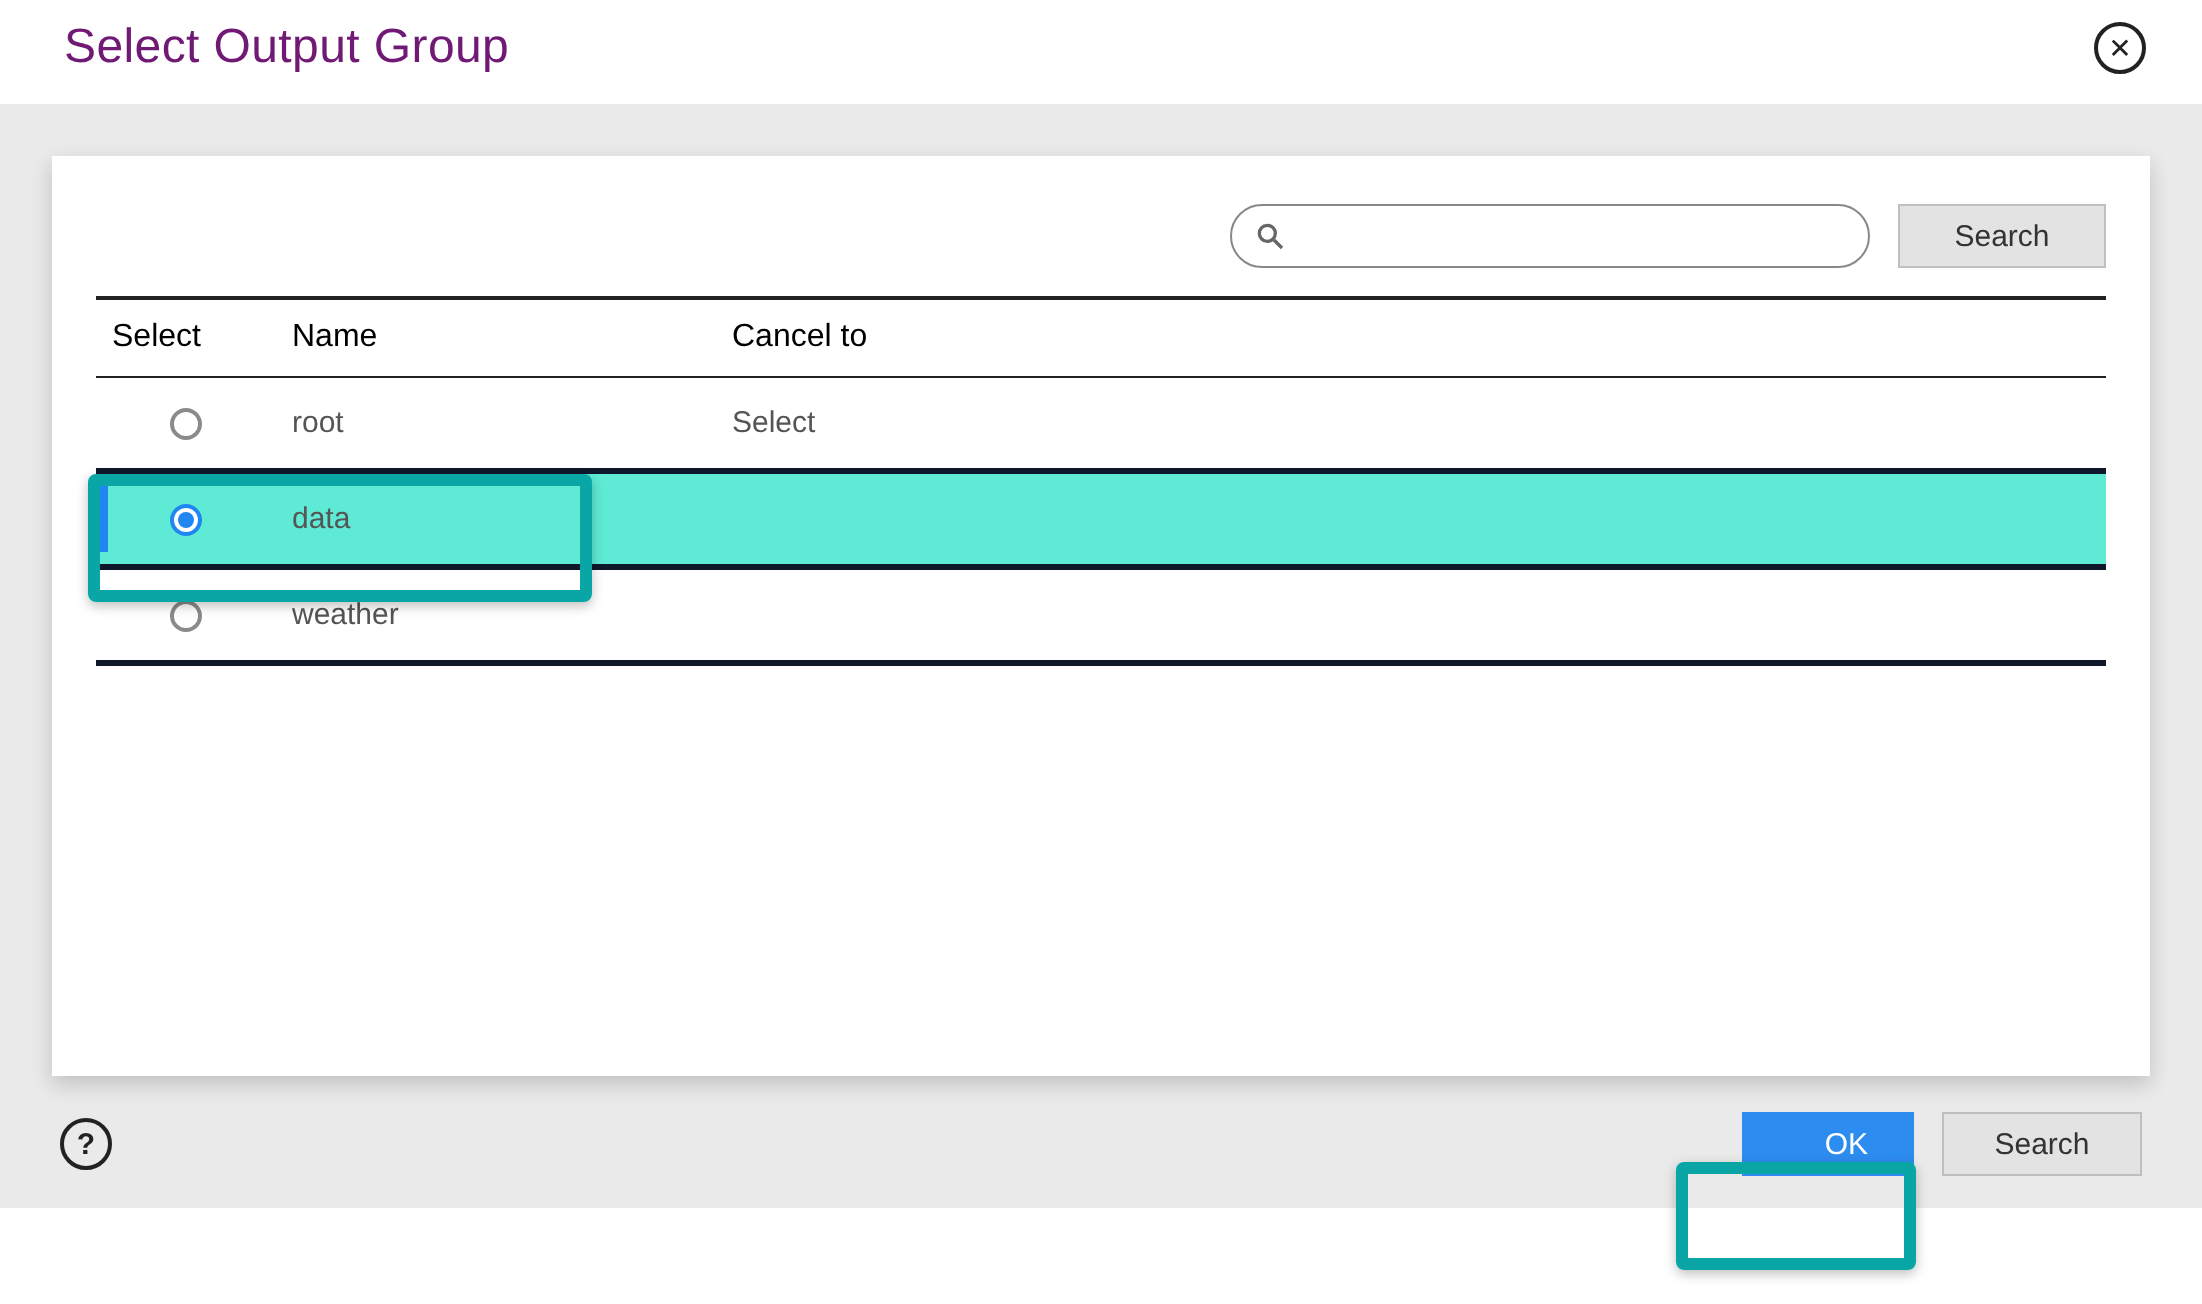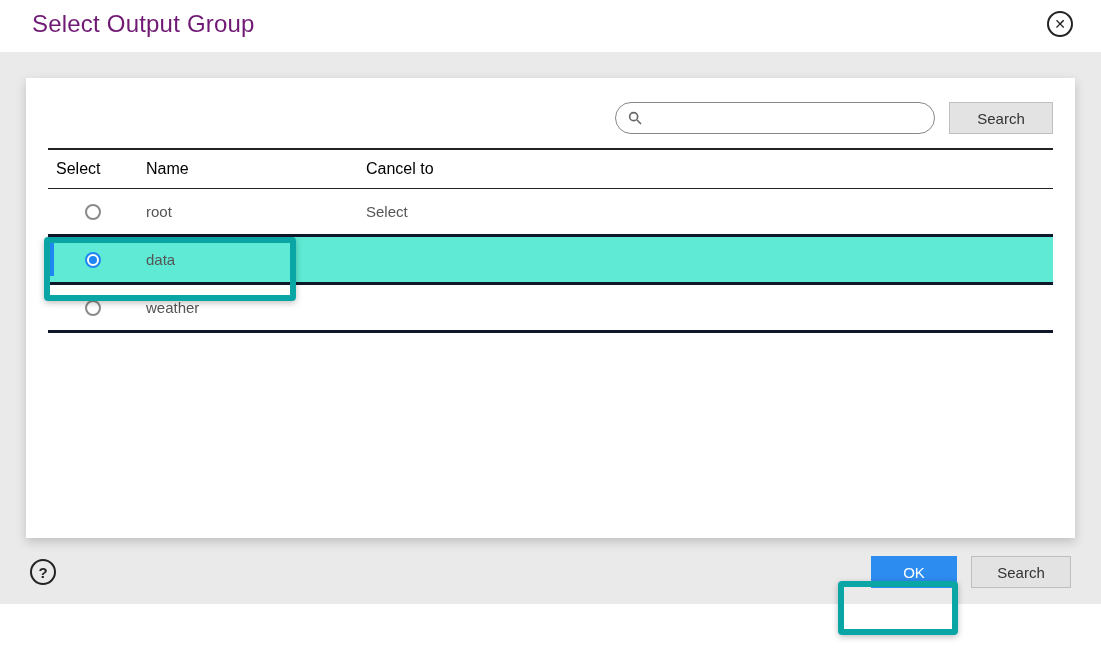--- a/index.html
+++ b/index.html
@@ -168,20 +168,21 @@
     cursor: pointer;
     font-size: 15px; font-weight: 600;
     color: #222;
   }
   .footer-actions { display: flex; gap: 14px; }
   .btn-primary {
     background: #2d8cf0;
     border: 1px solid #2d8cf0;
     color: #fff;
     min-width: 86px;
+    text-align: right;
   }
   .btn-cancel { min-width: 100px; }
 
   
   .hl {
     position: absolute;
     border: 6px solid #0aa6a6;
     border-radius: 4px;
     pointer-events: none;
     box-shadow: 0 2px 6px rgba(0,0,0,0.25);

